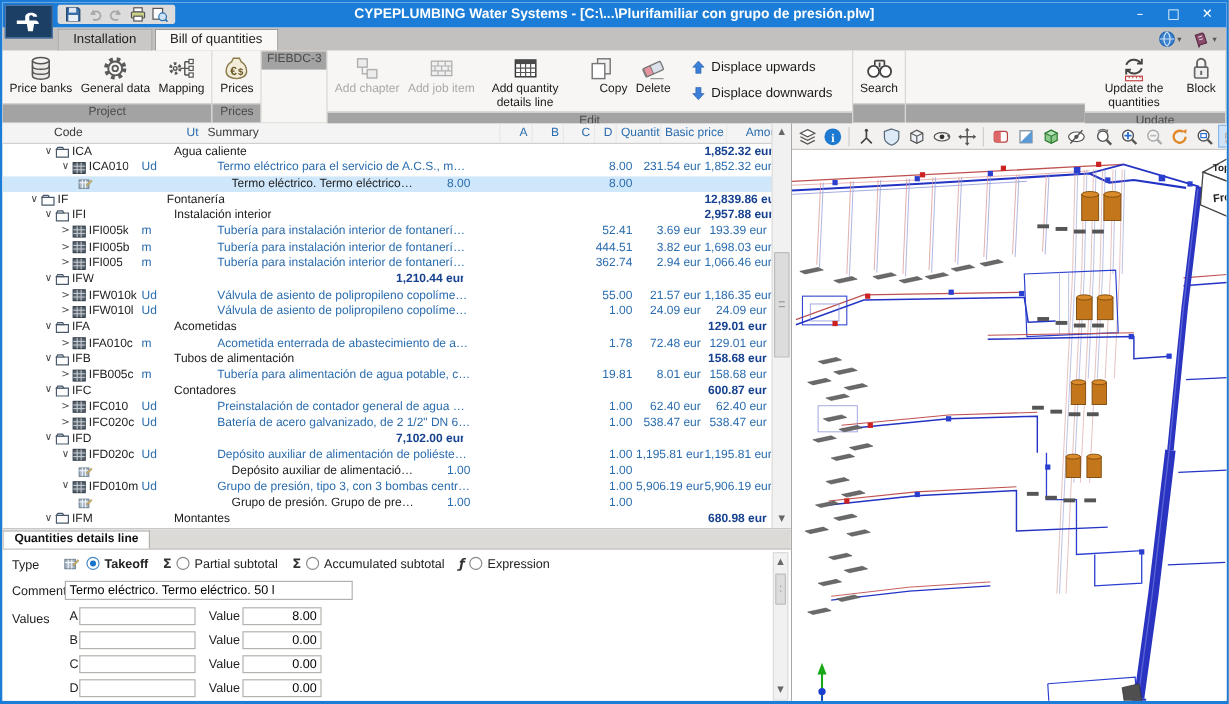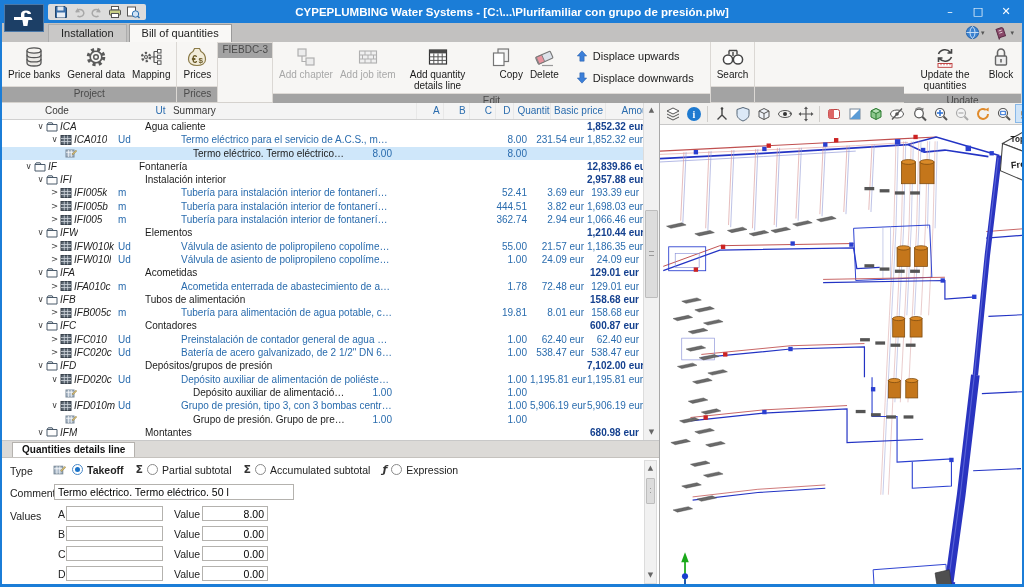--- a/index.html
+++ b/index.html
@@ -48,36 +48,36 @@
   .c-ut{width:18px;color:#2a6cae;padding-left:1px;overflow:hidden;}
   .c-sum{width:257px;overflow:hidden;display:flex;align-items:center;}
   .c-a,.c-b,.c-c{width:27px;text-align:right;padding-right:3px;color:#2a6cae;}
   .c-d{width:19px;text-align:right;padding-right:3px;color:#2a6cae;}
   .c-q{width:38px;text-align:right;padding-right:3px;color:#2a6cae;overflow:hidden;}
   .c-p{width:57px;text-align:right;padding-right:3px;color:#2a6cae;overflow:hidden;}
   .c-m{width:56px;text-align:right;padding-right:4px;color:#2a6cae;overflow:hidden;}
   .grow.chap .c-m{color:#15418f;font-weight:bold;}
   .arr{font-family:"DejaVu Sans",sans-serif;font-size:8.5px;color:#444;width:9px;flex:none;text-align:center;}
   .tico{width:12px;height:12px;flex:none;margin:0 2px 0 1px;}
-  .codetx{color:#222;overflow:hidden;font-style:italic;}
+  .codetx{color:#222;overflow:hidden;}
   .sum-t{overflow:hidden;text-overflow:ellipsis;}
   .sum-t.item{color:#2a6cae;}
   .sum-t.chapter{color:#1a1a1a;}
   .cmt{max-width:168px;overflow:hidden;text-overflow:ellipsis;color:#222;}
   .aval{width:46px;text-align:right;color:#2a6cae;flex:none;}
   
   .vsb{position:absolute;top:0;right:0;width:16px;bottom:0;background:#f1f1f1;border-left:1px solid #dcdcdc;display:flex;flex-direction:column;align-items:center;}
   .vsb .sba{height:15px;width:100%;text-align:center;font-size:7px;color:#666;line-height:15px;font-family:"DejaVu Sans",sans-serif;}
   .vsb .sbtrack{flex:1;width:100%;position:relative;}
   .vsb .sbthumb{position:absolute;left:1px;right:1px;background:#dcdcdc;border:1px solid #bdbdbd;border-radius:1px;}
   .grip{position:absolute;left:3px;right:3px;top:50%;height:5px;margin-top:-3px;border-top:1px solid #9a9a9a;border-bottom:1px solid #9a9a9a;}
   
   .panel{flex:1;background:#fff;display:flex;flex-direction:column;position:relative;}
   .ptabs{height:17px;background:#dcdad7;border-bottom:1px solid #c5c2be;display:flex;align-items:flex-end;}
-  .ptab{background:#fff;border:1px solid #b5b2ae;border-bottom:none;font-size:10px;font-weight:bold;padding:1px 9px 2px;margin-left:10px;color:#111;}
+  .ptab{background:#fff;border:1px solid #b5b2ae;border-bottom:none;font-size:10px;font-weight:bold;padding:1px 9px 2px;margin-left:0px;color:#111;}
   .pbody{flex:1;position:relative;font-size:10.5px;color:#222;text-decoration:underline;}
   .plabel{position:absolute;left:8px;}
   .radio{width:11px;height:11px;border:1px solid #8a8a8a;border-radius:50%;background:#fff;display:inline-block;position:relative;flex:none;}
   .radio.on{border-color:#4a8ac9;}
   .radio.on::after{content:"";position:absolute;left:2px;top:2px;width:5px;height:5px;border-radius:50%;background:#1a73c9;}
   .tline{position:absolute;display:flex;align-items:center;gap:4px;}
   .sym{font-family:"DejaVu Sans",sans-serif;font-size:11px;color:#333;font-weight:bold;}
   .pinput{position:absolute;height:16px;border:1px solid #b4b2ae;background:#fff;font-size:10.5px;font-family:"Liberation Sans",sans-serif;padding:0 3px;}
   .vin{text-align:left;}
   .vval{text-align:right;}
@@ -499,23 +499,20 @@
             <div class="grow chap">
               <div class="c-code" style="padding-left: 34px;">
                 <span class="arr">∨</span>
                 <span class="tico"><svg viewBox="0 0 12 12">
                     <path d="M1 3.5 V10 H11 V3.5 Z" fill="#fdfdfd" stroke="#4a5a6a"></path>
                     <path d="M1 3.5 L2.2 1.8 H6.2 L7.2 3.5 Z" fill="#e8edf2" stroke="#4a5a6a"></path>
                   </svg></span>
                 <span class="codetx">IFW</span>
               </div>
               <div class="c-ut"></div>
-              <div class="c-sum" style="padding-left: 10px;">
-                <span class="sum-t chapter">Elementos</span>
-              </div>
               <div class="c-a"></div>
               <div class="c-b"></div>
               <div class="c-c"></div>
               <div class="c-d"></div>
               <div class="c-q"></div>
               <div class="c-p"></div>
               <div class="c-m">1,210.44 eur</div>
             </div>
             <div class="grow">
               <div class="c-code" style="padding-left: 48px;">
@@ -709,23 +706,20 @@
             <div class="grow chap">
               <div class="c-code" style="padding-left: 34px;">
                 <span class="arr">∨</span>
                 <span class="tico"><svg viewBox="0 0 12 12">
                     <path d="M1 3.5 V10 H11 V3.5 Z" fill="#fdfdfd" stroke="#4a5a6a"></path>
                     <path d="M1 3.5 L2.2 1.8 H6.2 L7.2 3.5 Z" fill="#e8edf2" stroke="#4a5a6a"></path>
                   </svg></span>
                 <span class="codetx">IFD</span>
               </div>
               <div class="c-ut"></div>
-              <div class="c-sum" style="padding-left: 10px;">
-                <span class="sum-t chapter">Depósitos/grupos de presión</span>
-              </div>
               <div class="c-a"></div>
               <div class="c-b"></div>
               <div class="c-c"></div>
               <div class="c-d"></div>
               <div class="c-q"></div>
               <div class="c-p"></div>
               <div class="c-m">7,102.00 eur</div>
             </div>
             <div class="grow">
               <div class="c-code" style="padding-left: 48px;">

